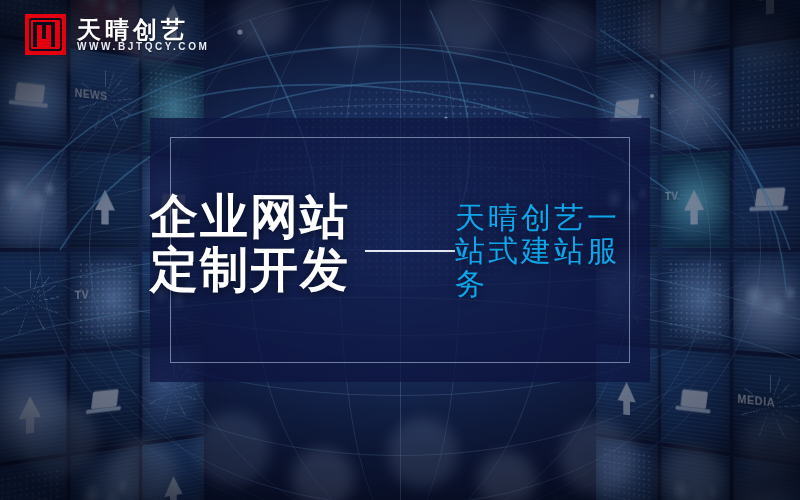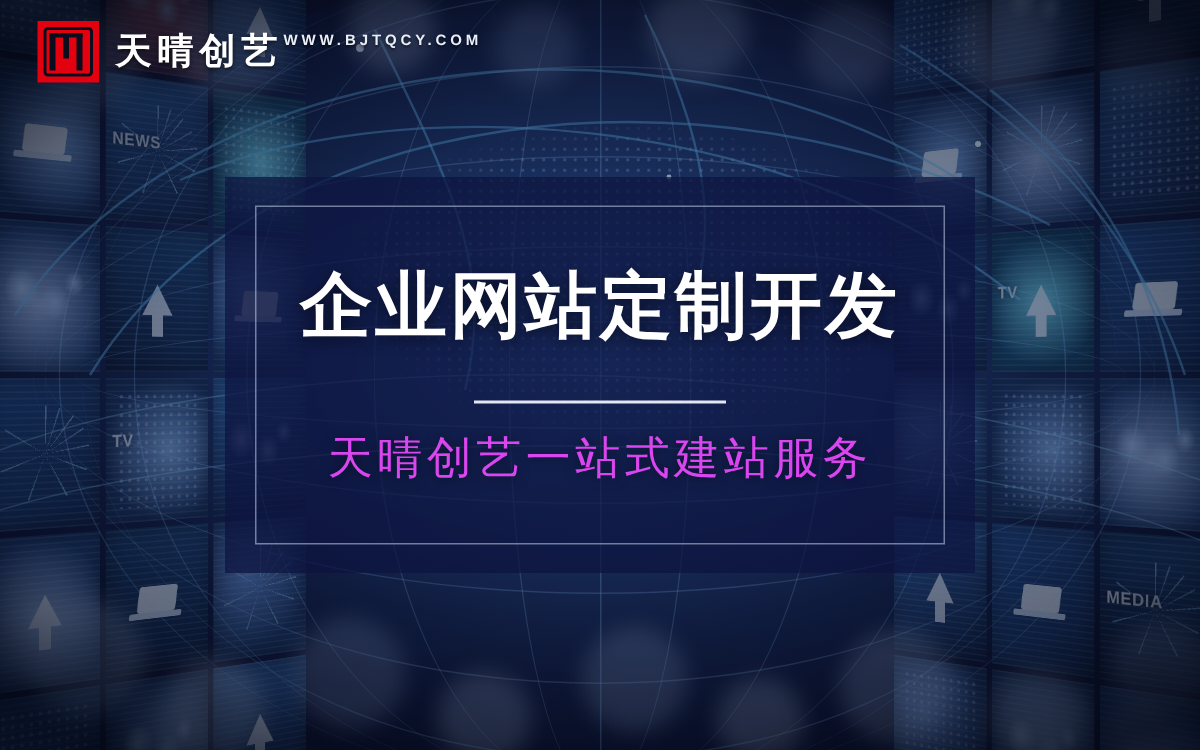--- a/index.html
+++ b/index.html
@@ -144,61 +144,61 @@
   }
   .logo-mark{
     position:relative;width:41px;height:41px;background:#e3000f;flex:0 0 auto;
   }
   .logo-mark .g1,.logo-mark .g2,.logo-mark .g3{position:absolute;background:#0b0d1e;}
   .logo-mark .g1{left:8px;top:8px;width:4px;height:25px;}
   .logo-mark .g2{left:17px;top:8px;width:4px;height:17px;}
   .logo-mark .g3{left:26px;top:8px;width:4px;height:25px;}
   .logo-mark .gbar{position:absolute;left:8px;top:8px;width:22px;height:3px;background:#0b0d1e;}
   .logo-mark .gring{position:absolute;left:4px;top:4px;right:4px;bottom:4px;border:2px solid #0b0d1e;border-radius:3px;}
-  .logo-text{display:flex;flex-direction:row;gap:0;}
+  .logo-text{display:flex;flex-direction:column;gap:0;}
   .logo-cn{
     color:#fff;font-size:24px;font-weight:700;letter-spacing:4px;line-height:1;
     text-shadow:0 1px 3px rgba(0,0,0,.6);
   }
   .logo-url{
     color:#e9eef8;font-size:10px;font-weight:700;letter-spacing:2.6px;line-height:1;
     text-shadow:0 1px 2px rgba(0,0,0,.6);
   }
 
   
   .panel{
     position:absolute;left:150px;top:118px;width:500px;height:264px;
     background:rgba(14,20,64,.74);
     z-index:5;
   }
   .panel .inner-border{
     position:absolute;left:20px;top:19px;right:20px;bottom:19px;
     border:1px solid rgba(196,210,236,.55);
   }
   .panel-content{
-    position:absolute;inset:0;display:flex;flex-direction:column;
-    align-items:center;justify-content:center;text-align:center;
+    position:absolute;inset:0;display:flex;flex-direction:row;
+    align-items:center;justify-content:center;
   }
   .title-main{
     color:#fff;font-size:48px;font-weight:700;letter-spacing:2px;line-height:1.1;
     font-family:"DejaVu Serif","Liberation Serif",serif;
     text-shadow:0 2px 10px rgba(0,0,0,.55);
     margin:0 0 14px 0;
   }
   .title-sub{
     color:#f2f6ff;font-size:22px;font-weight:700;letter-spacing:1px;line-height:1.1;
     text-shadow:0 1px 6px rgba(0,0,0,.5);
     margin:0;
   }
   .divider{
     width:168px;height:2px;background:rgba(245,249,255,.92);
     margin:22px 0 20px 0;
   }
   .title-slogan{
-    color:#d946ef;font-size:30px;font-weight:400;letter-spacing:3px;line-height:1.1;
+    color:#0ea5e9;font-size:30px;font-weight:400;letter-spacing:3px;line-height:1.1;
     text-shadow:0 1px 8px rgba(0,0,0,.5);
     margin:0;
   }
 </style>
 </head>
 <body>
 
 <div id="banner">
 
   <div class="bg-base"></div>

